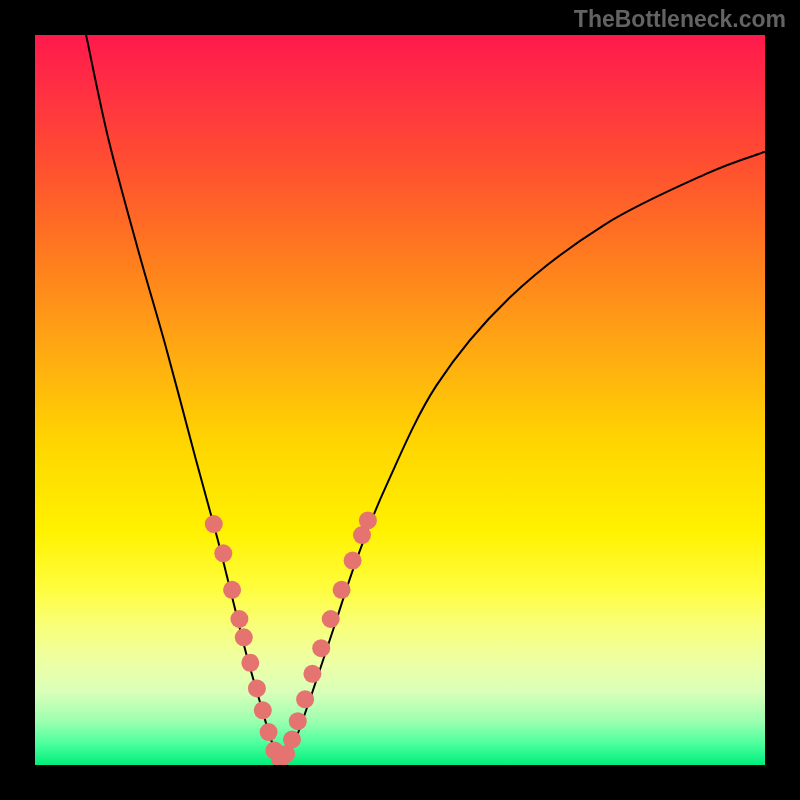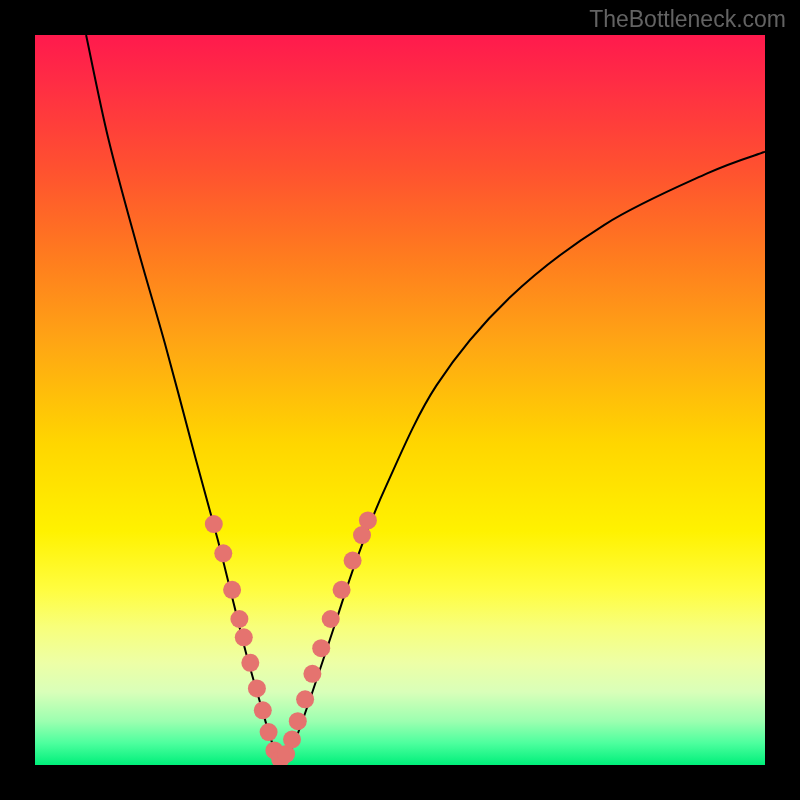--- a/index.html
+++ b/index.html
@@ -10,21 +10,21 @@
     background: #000;
     position: relative;
     font-family: Arial, sans-serif;
   }
   .watermark {
     position: absolute;
     top: 6px;
     right: 14px;
     color: #636363;
     font-size: 23px;
-    font-weight: normal;
+    font-weight: bold;
     z-index: 10;
   }
   .plot-area {
     position: absolute;
     left: 35px;
     top: 35px;
     width: 730px;
     height: 730px;
     overflow: hidden;
   }

